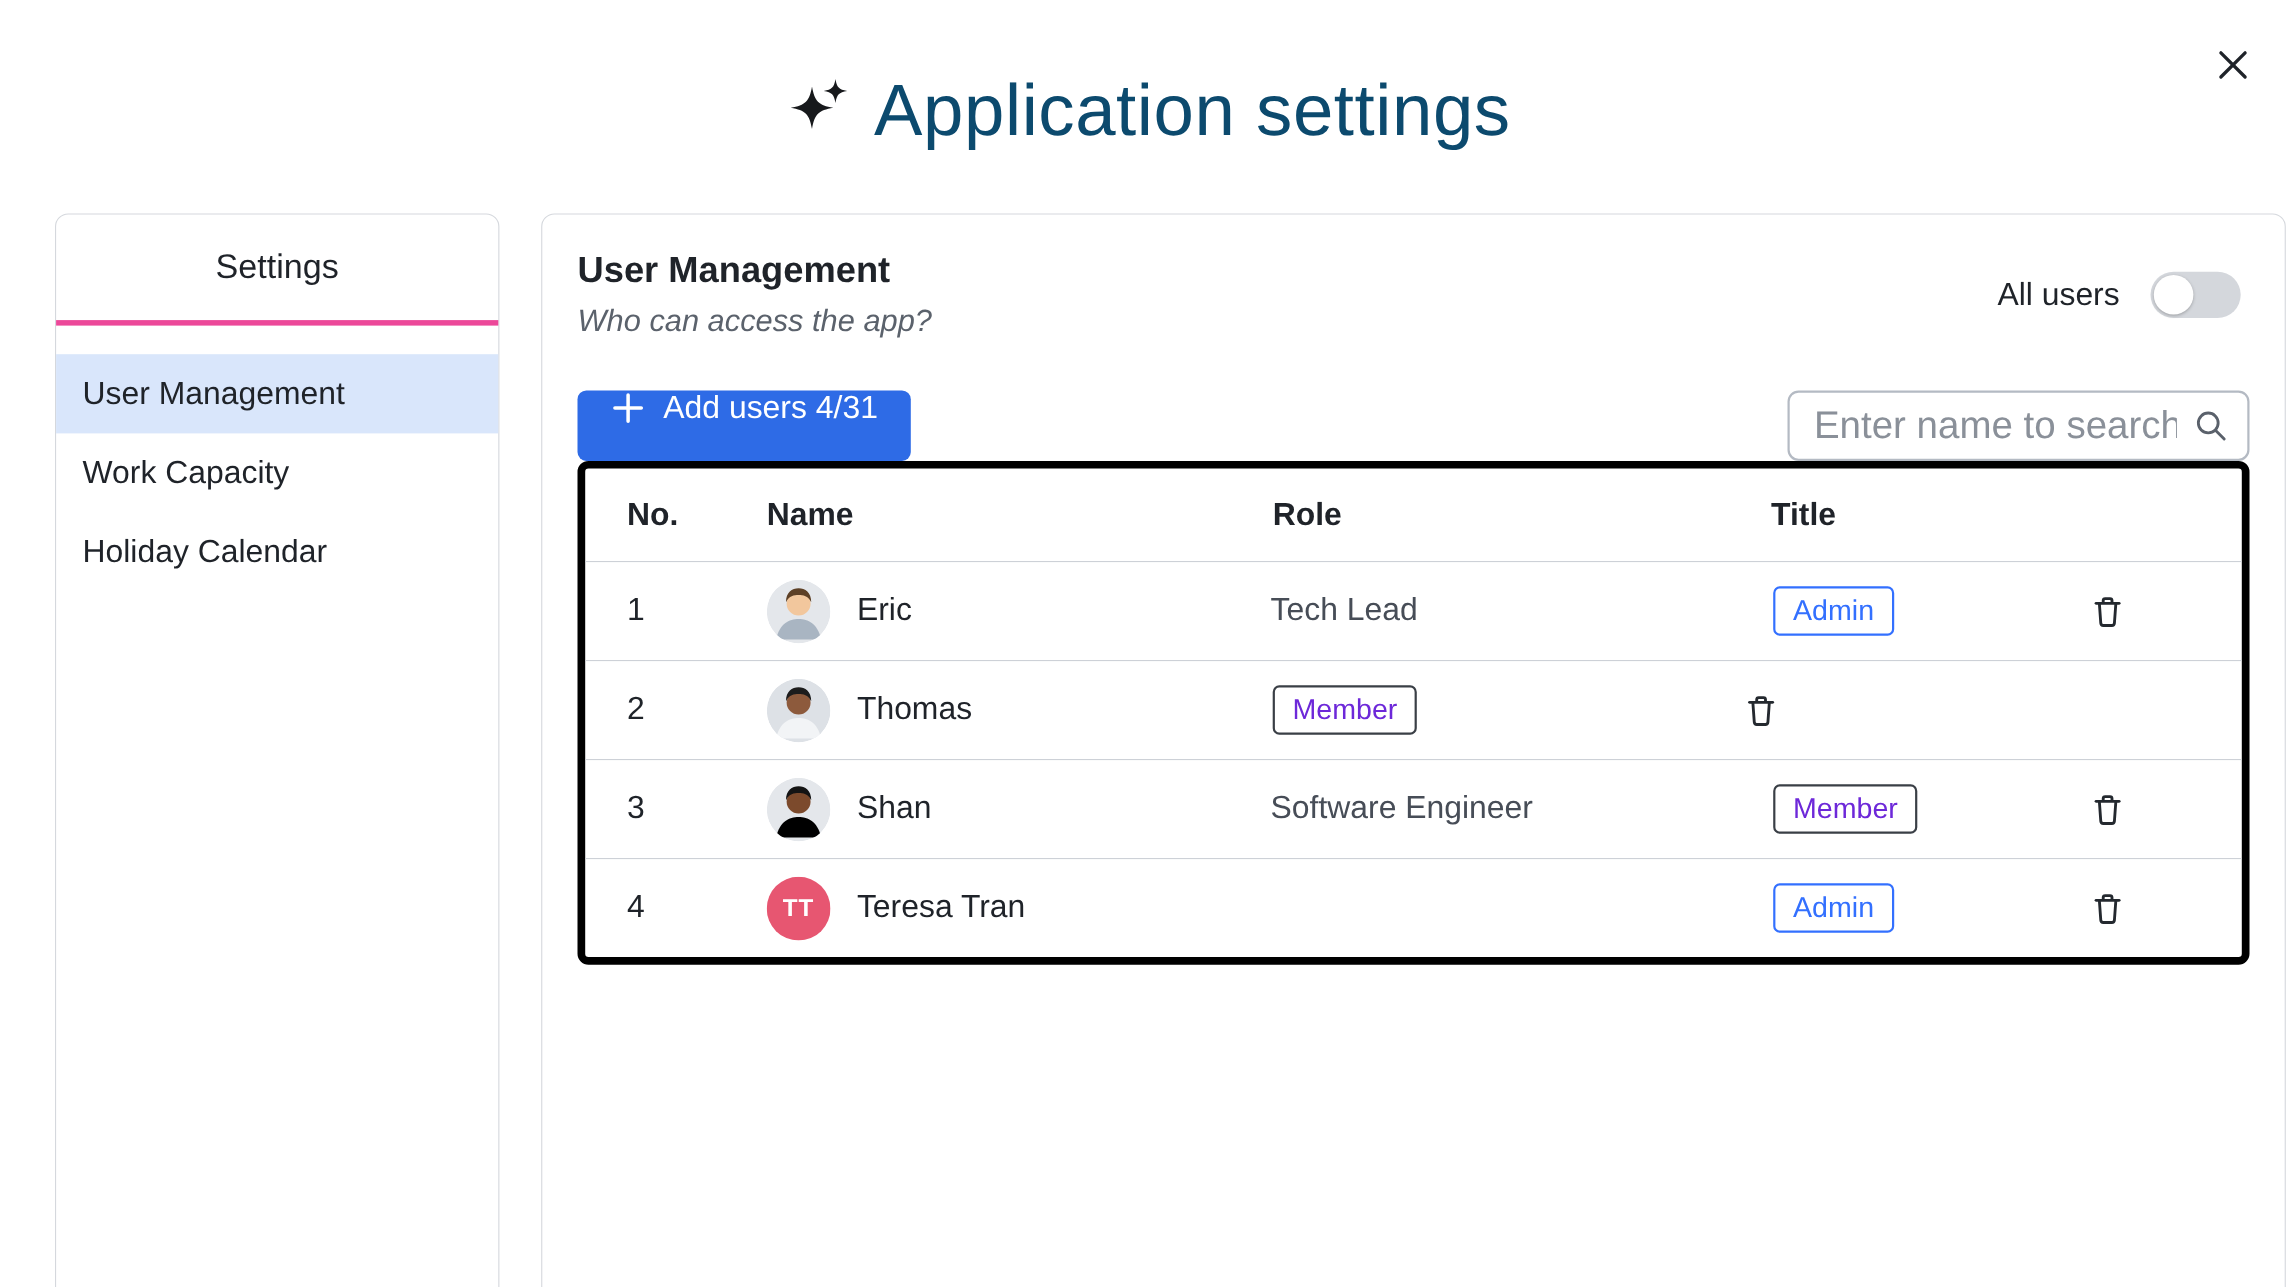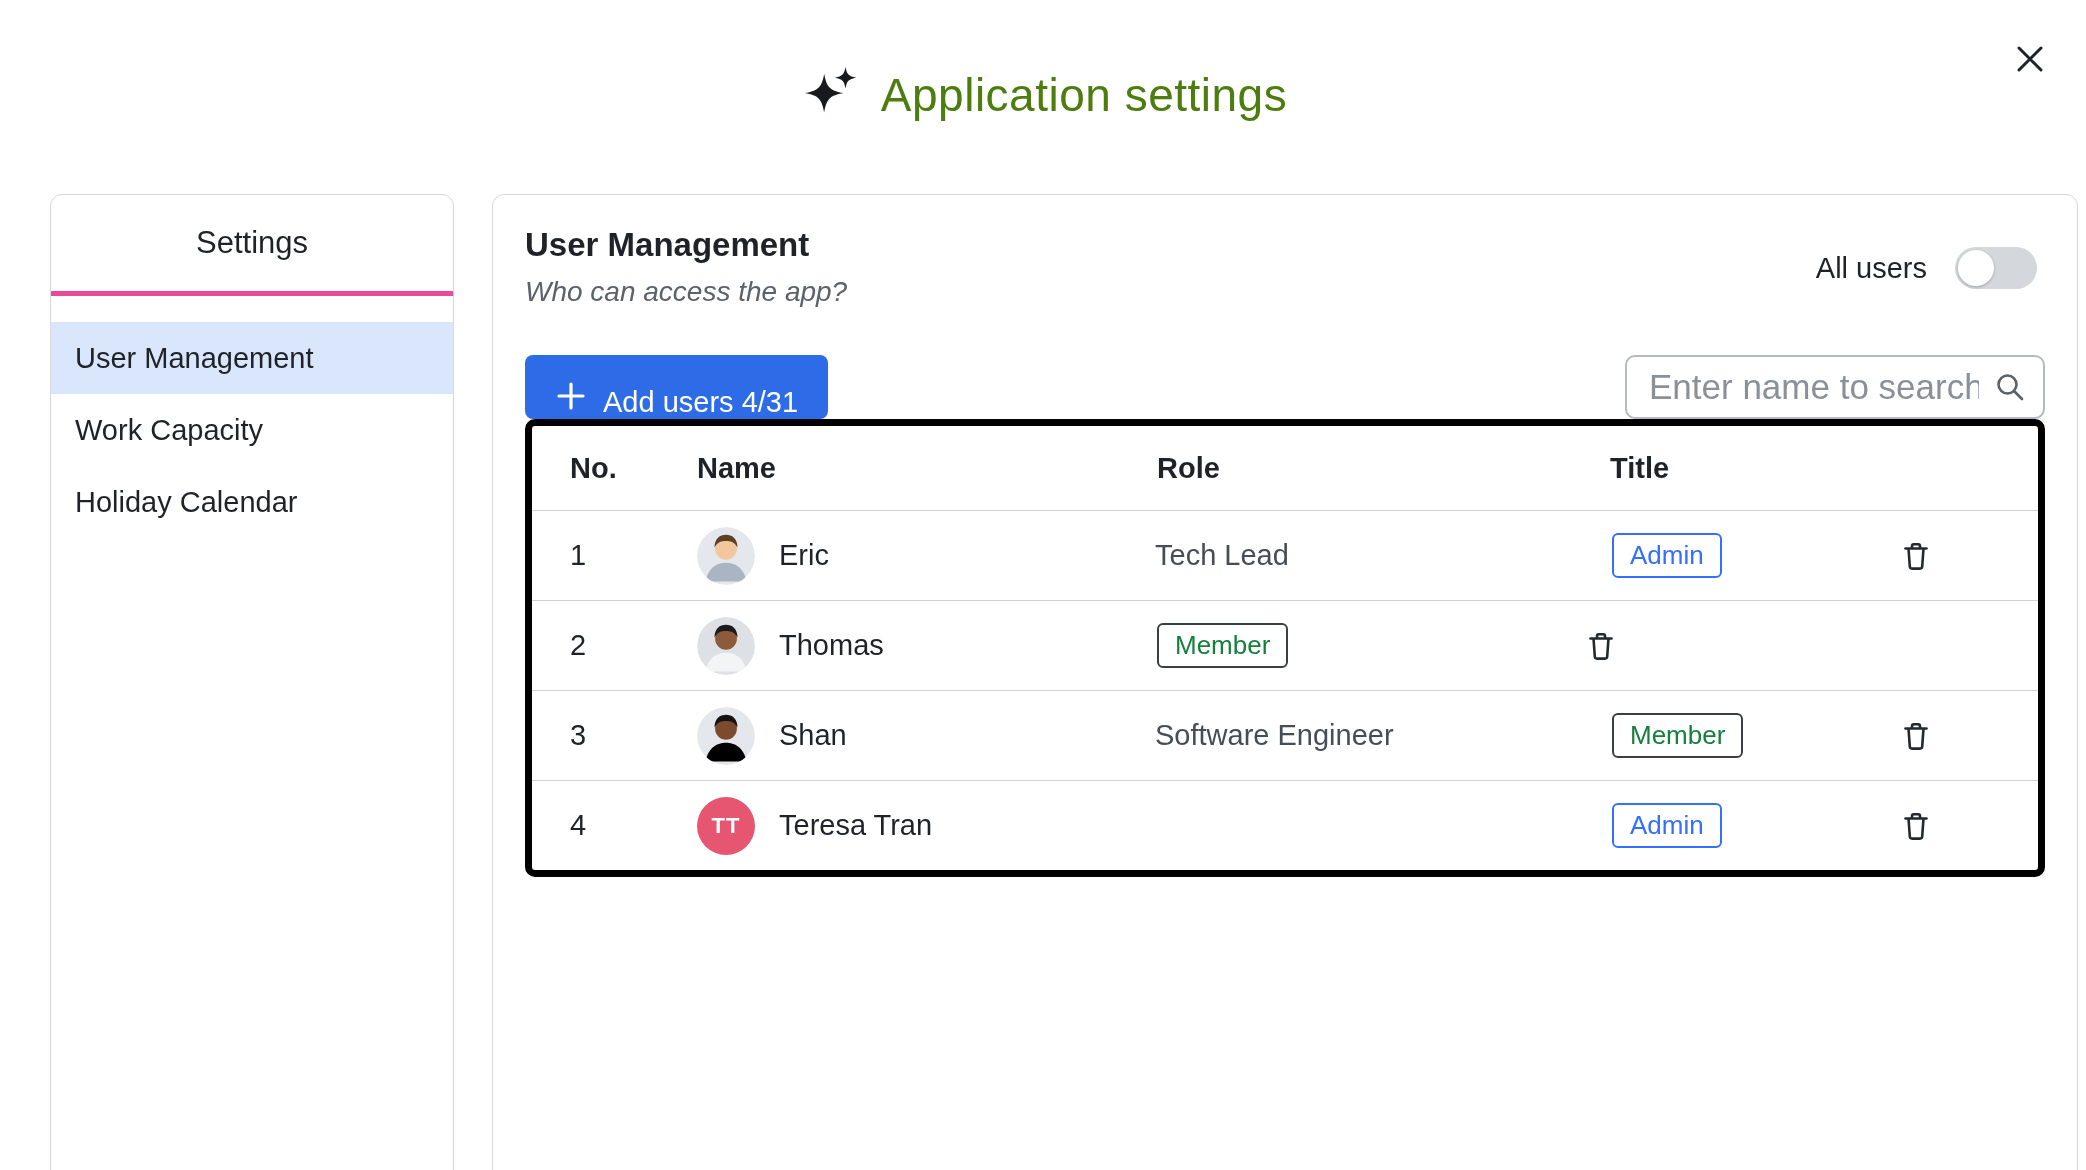--- a/index.html
+++ b/index.html
@@ -12,21 +12,21 @@
   
   .close-btn {
     position:absolute; top:38px; right:34px; width:44px; height:44px;
     display:flex; align-items:center; justify-content:center; cursor:pointer;
     background:none; border:none;
   }
   .app-title-wrap {
     position:absolute; top:62px; left:0; width:100%;
     display:flex; align-items:center; justify-content:center; gap:20px;
   }
-  .app-title { font-size:46px; font-weight:500; letter-spacing:0.5px; color:#4d7c0f; }
+  .app-title { font-size:66px; font-weight:500; letter-spacing:0.5px; color:#0c4a6e; }
 
   
   .sidebar {
     position:absolute; left:50px; top:194px; width:404px; height:1060px;
     border:1px solid #d5d8dd; border-radius:12px; background:#fff;
   }
   .sidebar-header {
     height:101px; display:flex; align-items:center; justify-content:center;
     border-bottom:5px solid #ec4899;
   }
@@ -60,21 +60,21 @@
   .toggle .knob {
     position:absolute; top:3px; left:3px; width:36px; height:36px; border-radius:50%;
     background:#ffffff; box-shadow:0 1px 3px rgba(0,0,0,.25);
     transition:left .15s;
   }
 
   .controls-row {
     margin-top:46px; display:flex; align-items:center; justify-content:space-between;
   }
   .add-users-btn {
-    height:64px; display:flex; align-items:flex-end; gap:16px; padding:0 30px;
+    height:64px; display:flex; align-items:flex-start; gap:16px; padding:0 30px;
     background:#2e6be6; border:none; border-radius:8px; cursor:pointer;
     font-size:29px; color:#ffffff; font-family:inherit;
   }
   .search-box {
     position:relative; width:420px; height:64px;
   }
   .search-input {
     width:100%; height:100%; border:2px solid #b4bac3; border-radius:10px;
     padding:0 64px 0 22px; font-size:35px; color:#1f2329; font-family:inherit;
     outline:none;
@@ -108,21 +108,21 @@
     display:none; width:100%; height:100%; align-items:center; justify-content:center;
     font-size:22px; font-weight:700; letter-spacing:1px;
   }
   .av-svg { width:100%; height:100%; display:block; }
 
   .badge {
     display:inline-block; font-size:26px; line-height:1; padding:7px 16px 8px;
     border-radius:6px; border:2px solid #3a3f46; color:#24292f; background:#fff;
   }
   .badge.admin  { border-color:#3370ff; color:#3370ff; }
-  .badge.member { border-color:#3a3f46; color:#15803d; }
+  .badge.member { border-color:#3a3f46; color:#6d28d9; }
 
   .trash-btn { background:none; border:none; cursor:pointer; padding:0; line-height:0; }
 </style>
 </head>
 <body>
 
 <button class="close-btn" aria-label="close">
   <span>
     <svg width="34" height="34" viewBox="0 0 34 34">
       <path d="M6 6 L28 28 M28 6 L6 28" stroke="#1f2329" stroke-width="3" stroke-linecap="round" fill="none"></path>

